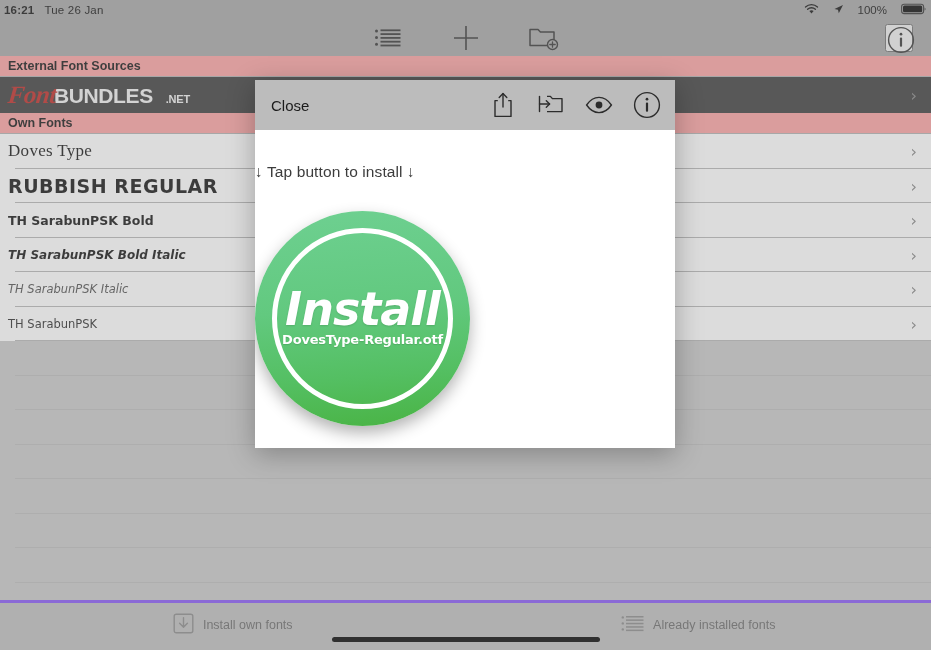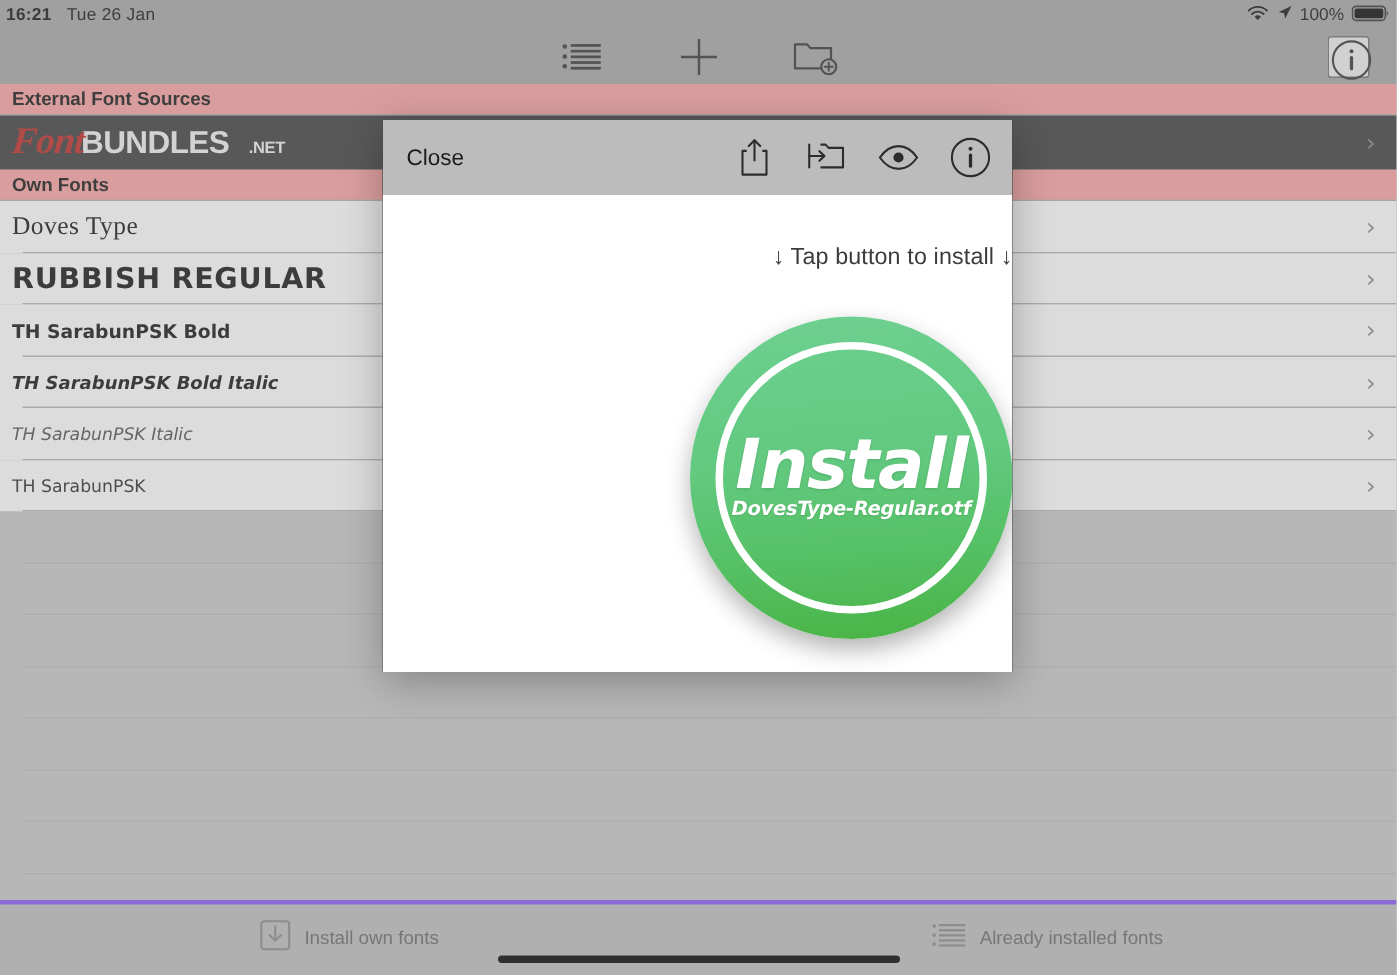--- a/index.html
+++ b/index.html
@@ -18,21 +18,21 @@
   
   .statusbar {
     position: absolute; top: 0; left: 0;
     width: 931px; height: 20px;
     display: flex; align-items: center;
     background: #a9a9a9;
     font-size: 11.5px; color: #1a1a1a;
     padding: 0 4px;
   }
   .sb-left { display: flex; align-items: center; gap: 10px; }
-  .sb-right { margin-left: auto; display: flex; align-items: center; gap: 5px; }
+  .sb-right { margin-left: auto; display: flex; align-items: center; gap: 14px; }
   .sb-time { font-weight: 600; letter-spacing: .2px; }
   .sb-date { font-weight: 400; letter-spacing: .2px; }
   .sb-pct { font-size: 11.5px; font-weight: 500; }
   .wifi-icon, .loc-icon, .batt-icon { display: block; }
 
   
   .toolbar {
     position: absolute; top: 20px; left: 0;
     width: 931px; height: 36px;
     background: #a9a9a9;
@@ -170,21 +170,21 @@
     font-family: "Liberation Sans", sans-serif;
   }
   .modal-actions { margin-left: auto; display: flex; align-items: center; gap: 20px; }
   .modal-icon-btn {
     width: 28px; height: 28px; display: flex; align-items: center; justify-content: center;
     cursor: pointer; background: none; border: none;
   }
 
   .modal-body {
     flex: 1; background: #ffffff;
-    display: flex; flex-direction: column; align-items: flex-end;
+    display: flex; flex-direction: column; align-items: flex-start;
     padding-top: 33px;
   }
   .install-hint {
     font-size: 15.5px; color: #3c3c3c; letter-spacing: .1px;
   }
 
   .install-wrap {
     margin-top: 30px;
     position: relative;
     width: 215px; height: 215px;
@@ -211,21 +211,20 @@
     font-family: "DejaVu Sans", sans-serif;
     font-size: 46px; font-weight: 700; font-style: italic;
     color: #ffffff; letter-spacing: -1px; line-height: 1;
     text-shadow: 0 1px 2px rgba(0,0,0,0.13);
   }
   .install-file {
     font-family: "DejaVu Sans", sans-serif;
     font-size: 13px; font-weight: 700; color: #ffffff;
     letter-spacing: -0.2px;
     text-shadow: 0 1px 1px rgba(0,0,0,0.12);
-    font-style: italic;
   }
 </style>
 </head>
 <body>
 
 <div id="app">
 
   <div class="statusbar">
     <div class="sb-left">
       <span class="sb-time">16:21</span>

